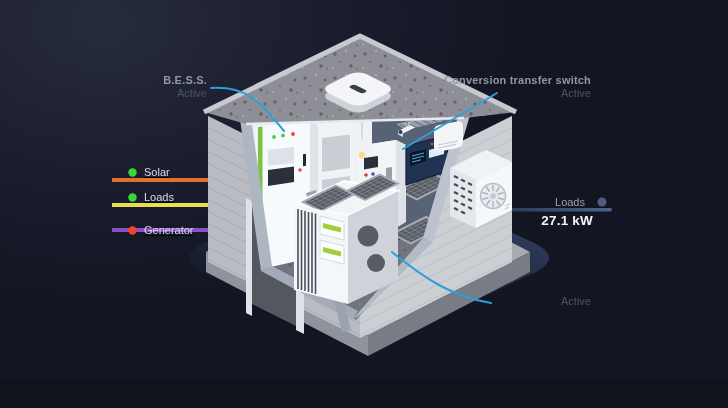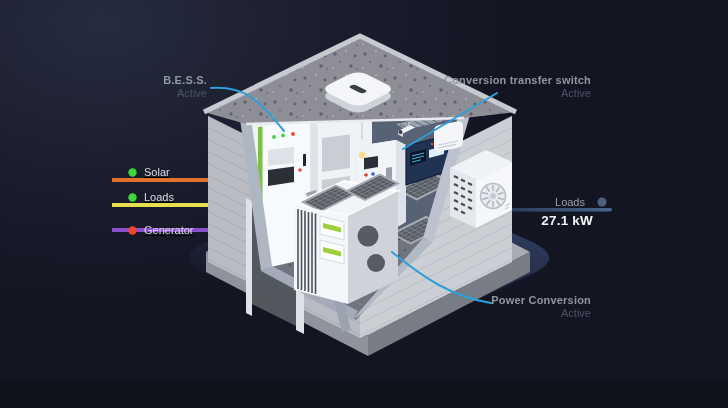--- a/index.html
+++ b/index.html
@@ -315,21 +315,20 @@
     <div class="title">B.E.S.S.</div>
     <div class="status">Active</div>
   </div>
 
   <div class="callout callout-ats align-right">
     <div class="title">Conversion transfer switch</div>
     <div class="status">Active</div>
   </div>
 
   <div class="callout callout-pc align-right">
-    <div class="title">Power Conversion</div>
     <div class="status">Active</div>
   </div>
 
   <div class="loads-row">
     <span class="loads-label">Loads</span>
     <svg class="dot-svg" width="10" height="10">
       <circle cx="5" cy="5" r="4.5" fill="#4e5f7e"></circle>
     </svg>
   </div>
   <div class="loads-value">27.1 kW</div>

